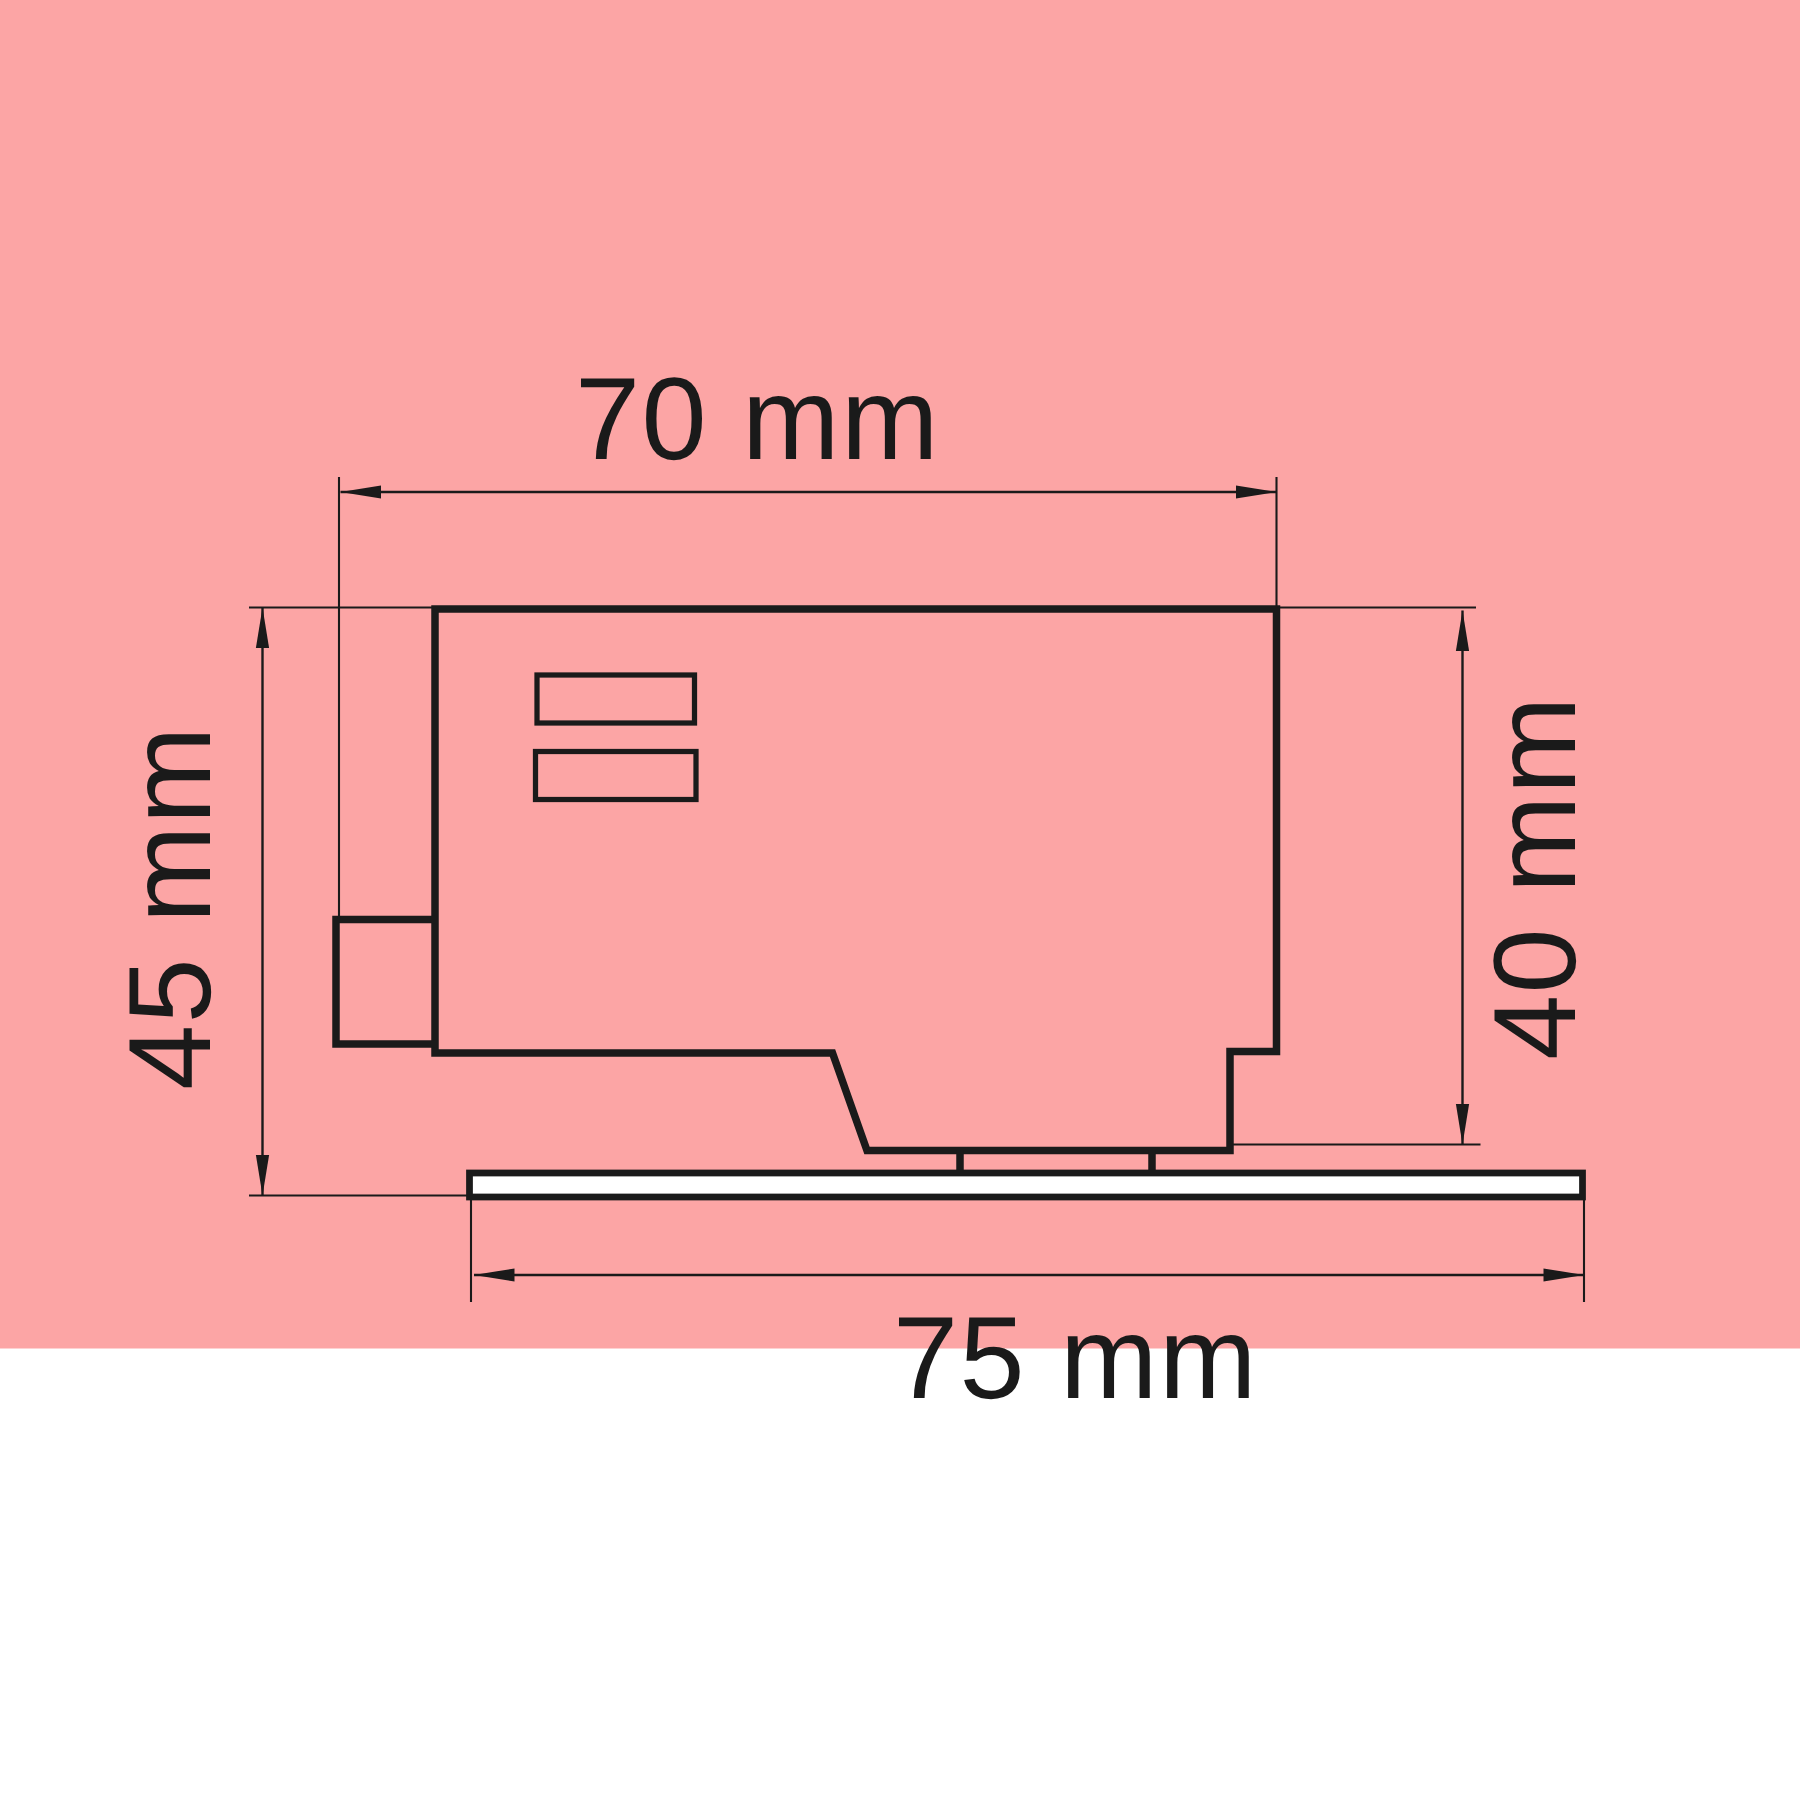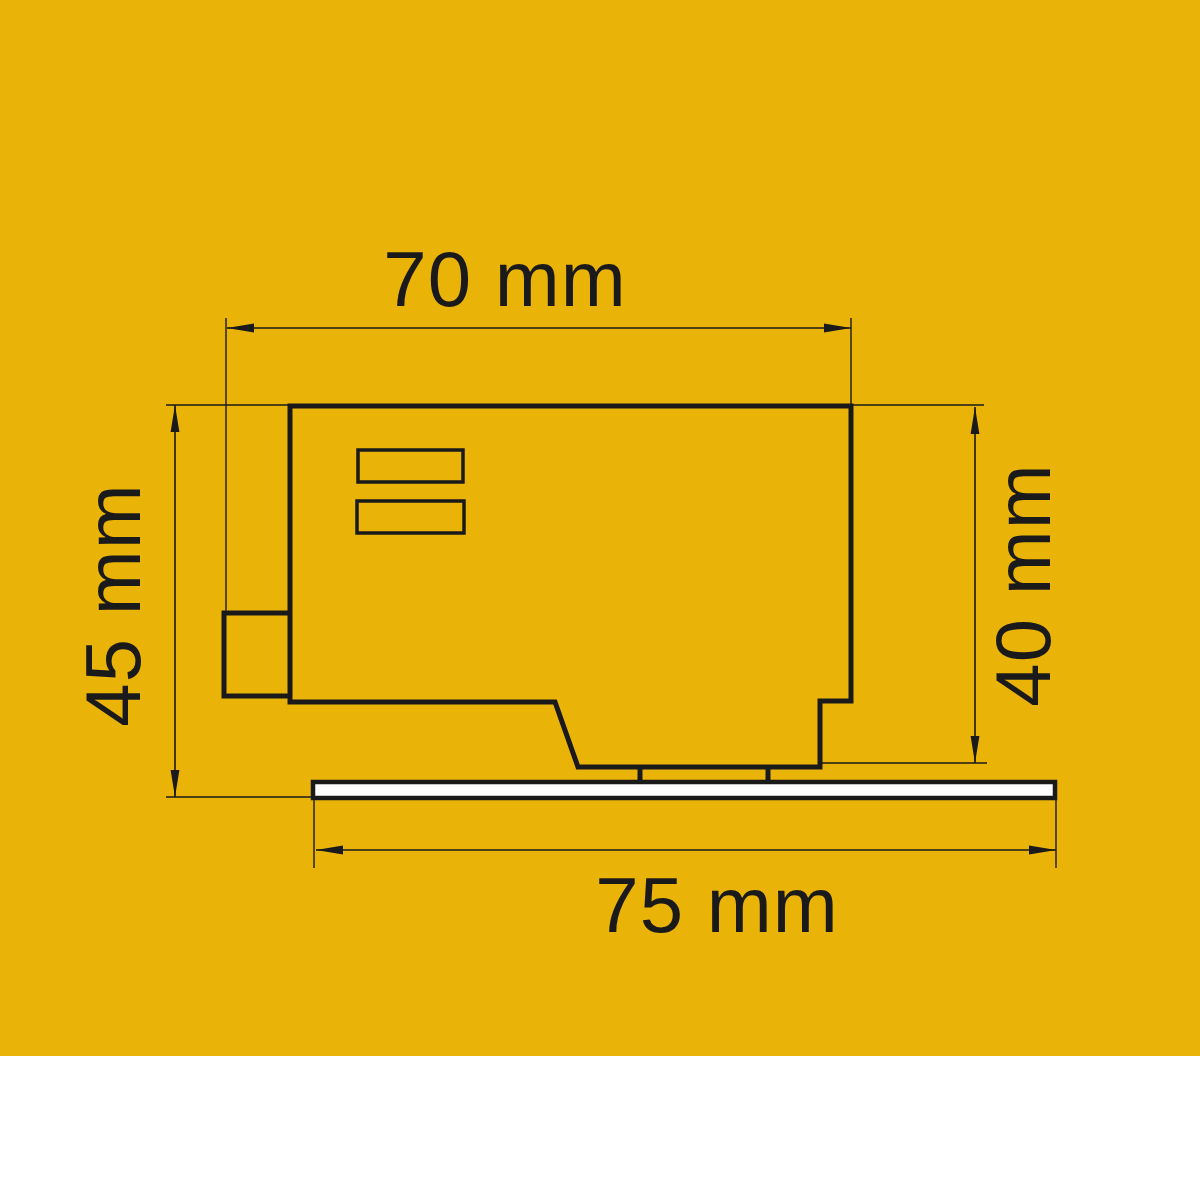--- a/index.html
+++ b/index.html
@@ -5,23 +5,23 @@
   html, body {
     margin: 0;
     padding: 0;
     width: 1200px;
     height: 1200px;
     background: #ffffff;
     font-family: "Liberation Sans", sans-serif;
   }
   .canvas-wrap {
     width: 1200px;
-    height: 1056px;
+    height: 899px;
     position: relative;
-    background: #eab308;
+    background: #fca5a5;
   }
   svg { display: block; }
   .outline   { fill: none; stroke: #1a1a1a; stroke-width: 5;   stroke-linejoin: miter; }
   .outline-thin { fill: none; stroke: #1a1a1a; stroke-width: 3.5; }
   .plate     { fill: #ffffff; stroke: #1a1a1a; stroke-width: 4.5; }
   .foot      { stroke: #1a1a1a; stroke-width: 5; }
   .dim-line  { stroke: #1a1a1a; stroke-width: 1.6; fill: none; }
   .ext-line  { stroke: #1a1a1a; stroke-width: 1.4; fill: none; }
   .arrow     { fill: #1a1a1a; stroke: none; }
   .dim-text  {

